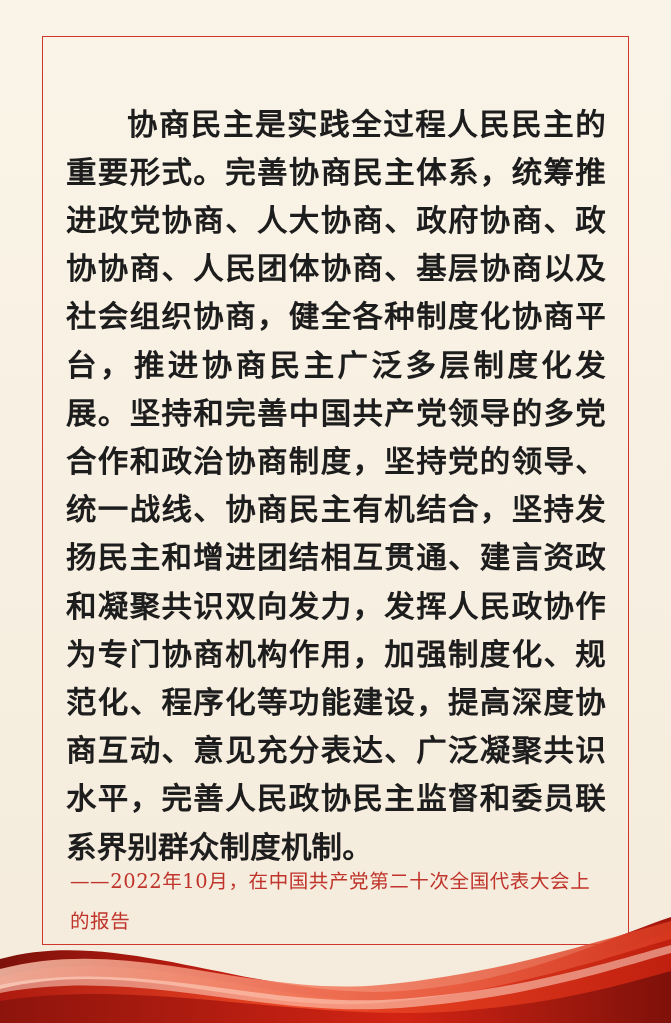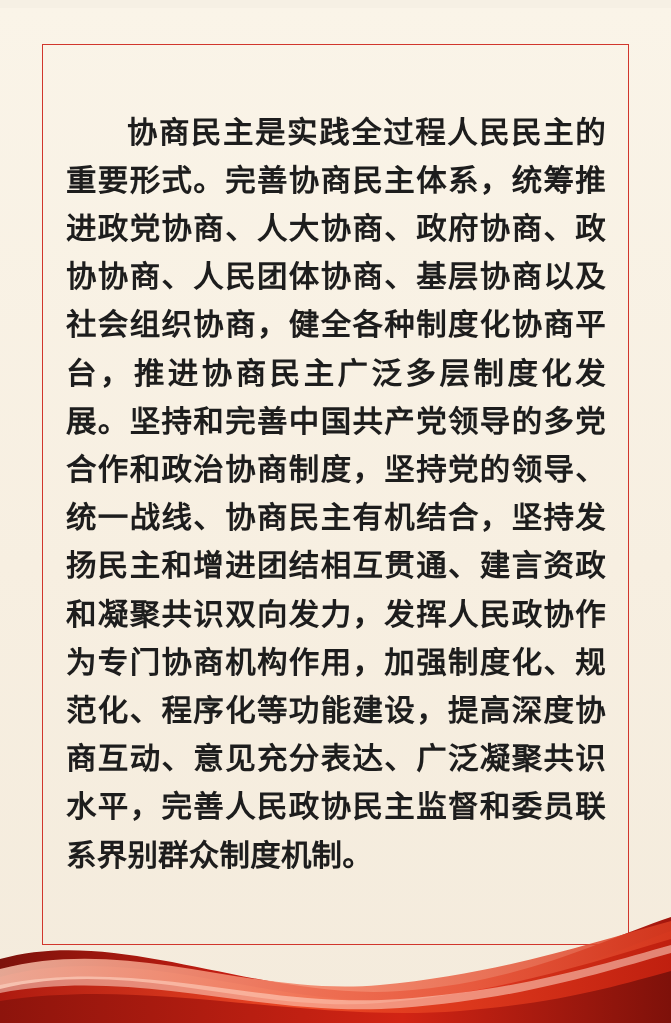--- a/index.html
+++ b/index.html
@@ -14,21 +14,20 @@
     font-family: "Liberation Sans", sans-serif;
     position: relative;
   }
 
   
   .poster {
     position: absolute;
     inset: 0;
     background: linear-gradient(180deg, #faf4e8 0%, #f7efe1 55%, #f4ebdc 100%);
     overflow: hidden;
-    margin-top: 8px;
   }
 
   
   .frame {
     position: absolute;
     left: 42px;
     top: 36px;
     right: 42px;
     bottom: 78px;
     border: 1.5px solid #d1362c;
@@ -81,20 +80,21 @@
 </style>
 </head>
 <body>
 
 <div class="poster">
 
   <div class="frame"></div>
 
   <p class="quote">协商民主是实践全过程人民民主的重要形式。完善协商民主体系，统筹推进政党协商、人大协商、政府协商、政协协商、人民团体协商、基层协商以及社会组织协商，健全各种制度化协商平台，推进协商民主广泛多层制度化发展。坚持和完善中国共产党领导的多党合作和政治协商制度，坚持党的领导、统一战线、协商民主有机结合，坚持发扬民主和增进团结相互贯通、建言资政和凝聚共识双向发力，发挥人民政协作为专门协商机构作用，加强制度化、规范化、程序化等功能建设，提高深度协商互动、意见充分表达、广泛凝聚共识水平，完善人民政协民主监督和委员联系界别群众制度机制。</p>
 
+  <p class="source">——2022年10月，在中国共产党第二十次全国代表大会上的报告</p>
 
   <div class="ribbon">
     <svg width="671" height="150" viewBox="0 0 671 150" xmlns="http://www.w3.org/2000/svg" aria-hidden="true">
       <defs>
         <linearGradient id="g1" x1="0" y1="0" x2="1" y2="0">
           <stop offset="0" stop-color="#7d120b"></stop>
           <stop offset="0.35" stop-color="#c51e12"></stop>
           <stop offset="0.7" stop-color="#e63a22"></stop>
           <stop offset="1" stop-color="#a3160d"></stop>
         </linearGradient>

